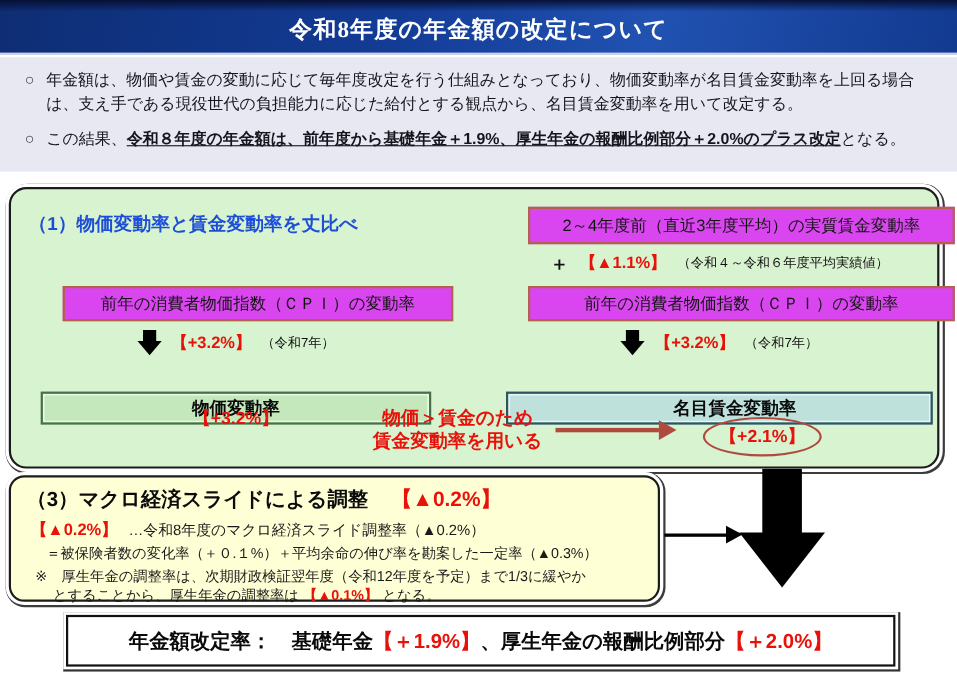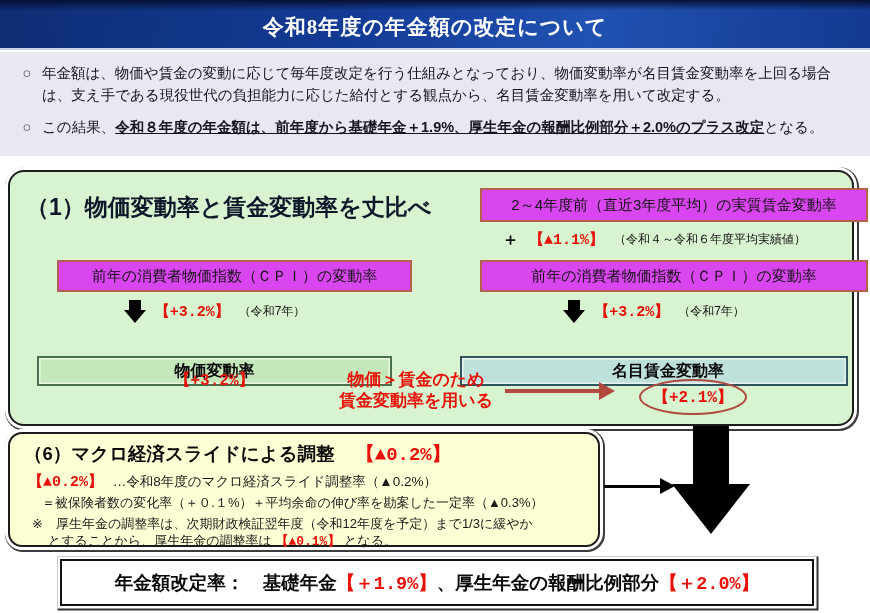--- a/index.html
+++ b/index.html
@@ -25,38 +25,38 @@
   .bullet .txt { flex:1; }
   .b1 { top:10px; } .b2 { top:64px; }
   .emph { font-weight:bold; text-decoration:underline; }
   
   .panel {
     position:absolute; border:2.5px solid #1c1c1c; border-radius:16px;
     box-shadow:0 0 0 3px #ffffff, 1px 1px 0 4px #3c3c3c;
   }
   
   .sec1 { left:8px; top:170px; width:846px; height:256px; background:#d7f3cf; }
-  .sec1 .heading { position:absolute; left:16px; top:20px; font-size:23px; font-weight:bold; color:#0f172a; }
+  .sec1 .heading { position:absolute; left:16px; top:20px; font-size:17px; font-weight:bold; color:#1d4ed8; }
   .wbox {
     position:absolute; background:#d946ef; border:2px solid #b2614e;
     display:flex; align-items:center; justify-content:center;
     font-size:15px; color:#141414;margin-left:20px;
   }
   .realwage { left:450px; top:16px; width:388px; height:34px; }
   .plusrow { position:absolute; left:450px; top:56px; width:388px; display:flex; align-items:center; justify-content:center; gap:10px; }
   .plusrow .plus { font-size:17px; font-weight:bold; color:#111; }
   .cpiL { left:27px; top:88px; width:355px; height:32px; }
   .cpiR { left:450px; top:88px; width:388px; height:32px; }
   .arrowrow { position:absolute; display:flex; align-items:center; justify-content:center; gap:9px; height:30px; }
   .arL { left:27px; top:124px; width:355px; }
   .arR { left:450px; top:124px; width:388px; }
   .darrow { display:flex; flex-direction:column; align-items:center; }
   .darrow .shaft { width:12px; height:10px; background:#000; }
   .darrow .head { width:0; height:0; border-left:11px solid transparent; border-right:11px solid transparent; border-top:13px solid #000; }
-  .red { color:#e8120a;font-family:Liberation Mono, monospace; }
+  .red { color:#e8120a; }
   .bold { font-weight:bold; }
   .val15 { font-size:15px; }
   .note { font-size:12px; color:#111; }
   .bar {
     position:absolute; height:30px; display:flex; align-items:center; justify-content:center;
     font-size:16px; font-weight:bold; color:#0a0a0a;margin-top:24px;
   }
   .barPrice { left:27px; top:160px; width:355px; background:#c4e8bb; border:2.5px solid #48704d; box-shadow:inset 0 0 0 1.5px #eafae2; }
   .barWage { left:450px; top:160px; width:388px; background:#bfe1dc; border:2.5px solid #2e545e; box-shadow:inset 0 0 0 1.5px #e8f4f2;padding-left:28px; }
   .priceResult { position:absolute; left:27px; top:198px; width:355px; text-align:center; font-size:16px; }
@@ -156,21 +156,21 @@
       <span class="tip"></span>
   </div>
 
   <div class="ellipse">
     <span class="red bold">【+2.1%】</span>
   </div>
 </div>
 
 <div class="panel sec2">
   <div class="h2row">
-    <span>（6）マクロ経済スライドによる調整</span>
+    <span>（3）マクロ経済スライドによる調整</span>
     <span class="red hv">【▲0.2%】</span>
   </div>
   <div class="s2l1">
     <span class="red bold v">【▲0.2%】</span>
     <span>…令和8年度のマクロ経済スライド調整率（▲0.2%）</span>
   </div>
   <div class="s2l2">＝被保険者数の変化率（＋０.１%）＋平均余命の伸び率を勘案した一定率（▲0.3%）</div>
   <div class="s2n1">※　厚生年金の調整率は、次期財政検証翌年度（令和12年度を予定）まで1/3に緩やか</div>
   <div class="s2n2">
     <span>とすることから、厚生年金の調整率は</span>

